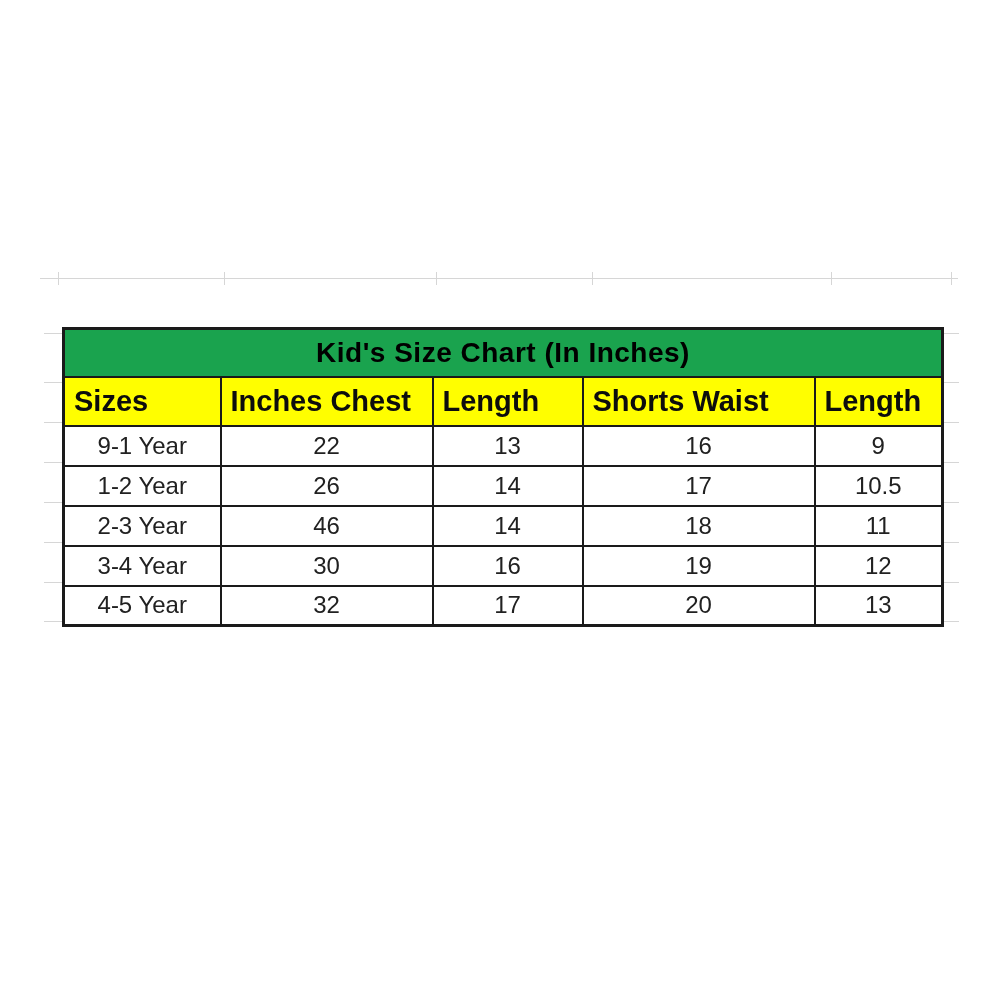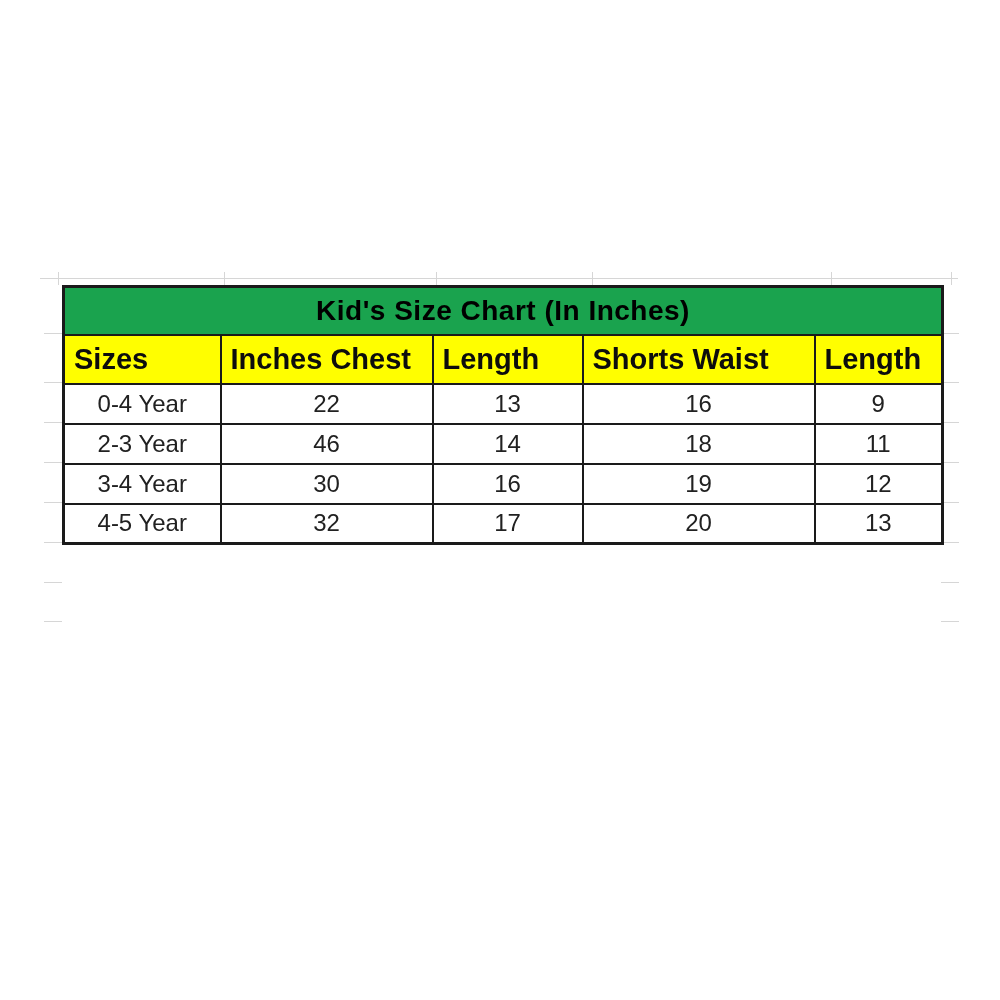--- a/index.html
+++ b/index.html
@@ -19,20 +19,21 @@
 
   table.size-chart {
     position: absolute;
     left: 62px; top: 285px;
     width: 879px;
     border-collapse: collapse;
     table-layout: fixed;
   }
   table.size-chart, table.size-chart th, table.size-chart td {
     border: 2px solid #1a1a1a;
+    margin-top: 42px;
   }
   table.size-chart { border-width: 3px; }
   .title-cell {
     background: #1aa34e;
     height: 48px;
     text-align: center;
     vertical-align: middle;
     font-weight: bold;
     font-size: 28px;
     color: #000000;
@@ -100,25 +101,32 @@
     <tr>
       <th class="header-cell">Sizes</th>
       <th class="header-cell">Inches Chest</th>
       <th class="header-cell">Length</th>
       <th class="header-cell">Shorts Waist</th>
       <th class="header-cell">Length</th>
     </tr>
   </thead>
   <tbody>
     <tr>
-      <td class="data-cell">0-4 Year</td>
+      <td class="data-cell">9-1 Year</td>
       <td class="data-cell">22</td>
       <td class="data-cell">13</td>
       <td class="data-cell">16</td>
       <td class="data-cell">9</td>
+    </tr>
+    <tr>
+      <td class="data-cell">1-2 Year</td>
+      <td class="data-cell">26</td>
+      <td class="data-cell">14</td>
+      <td class="data-cell">17</td>
+      <td class="data-cell">10.5</td>
     </tr>
     <tr>
       <td class="data-cell">2-3 Year</td>
       <td class="data-cell">46</td>
       <td class="data-cell">14</td>
       <td class="data-cell">18</td>
       <td class="data-cell">11</td>
     </tr>
     <tr>
       <td class="data-cell">3-4 Year</td>

